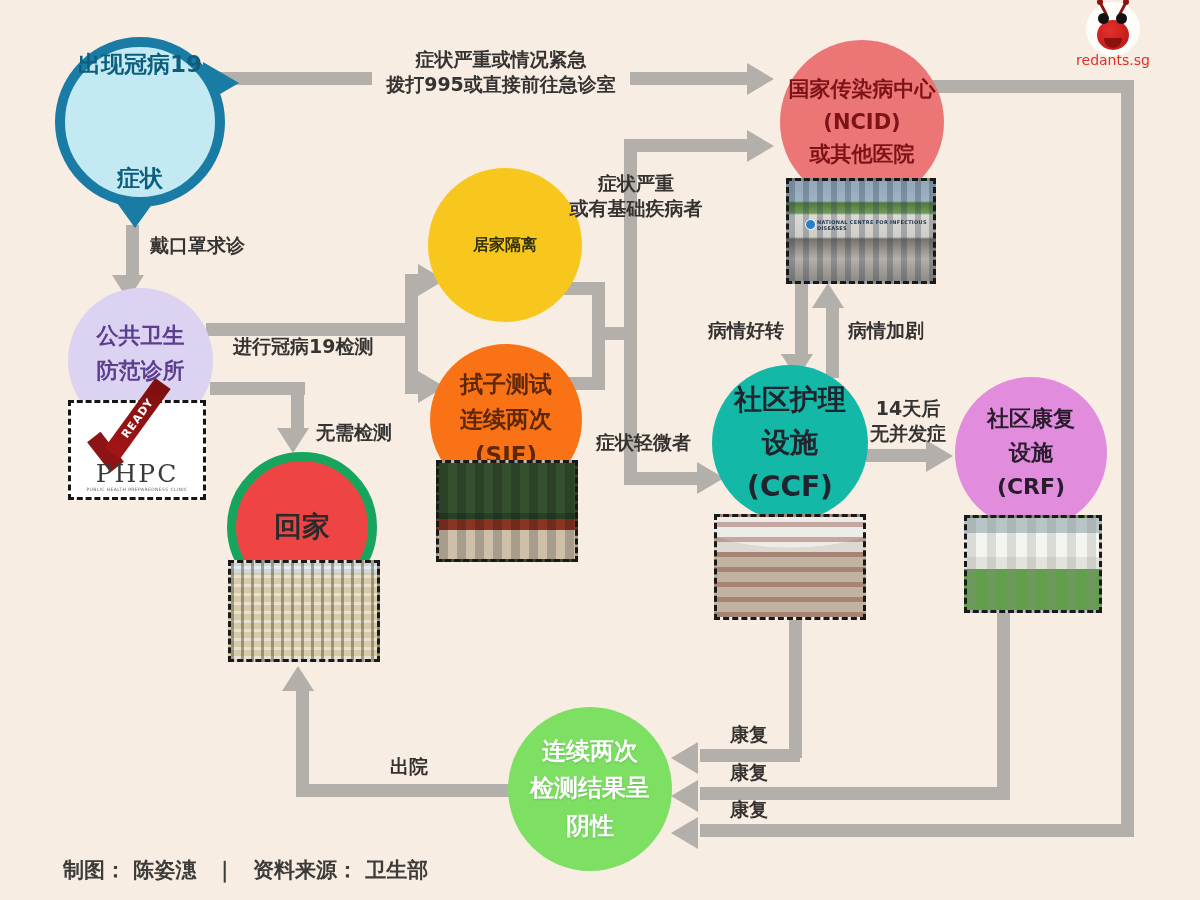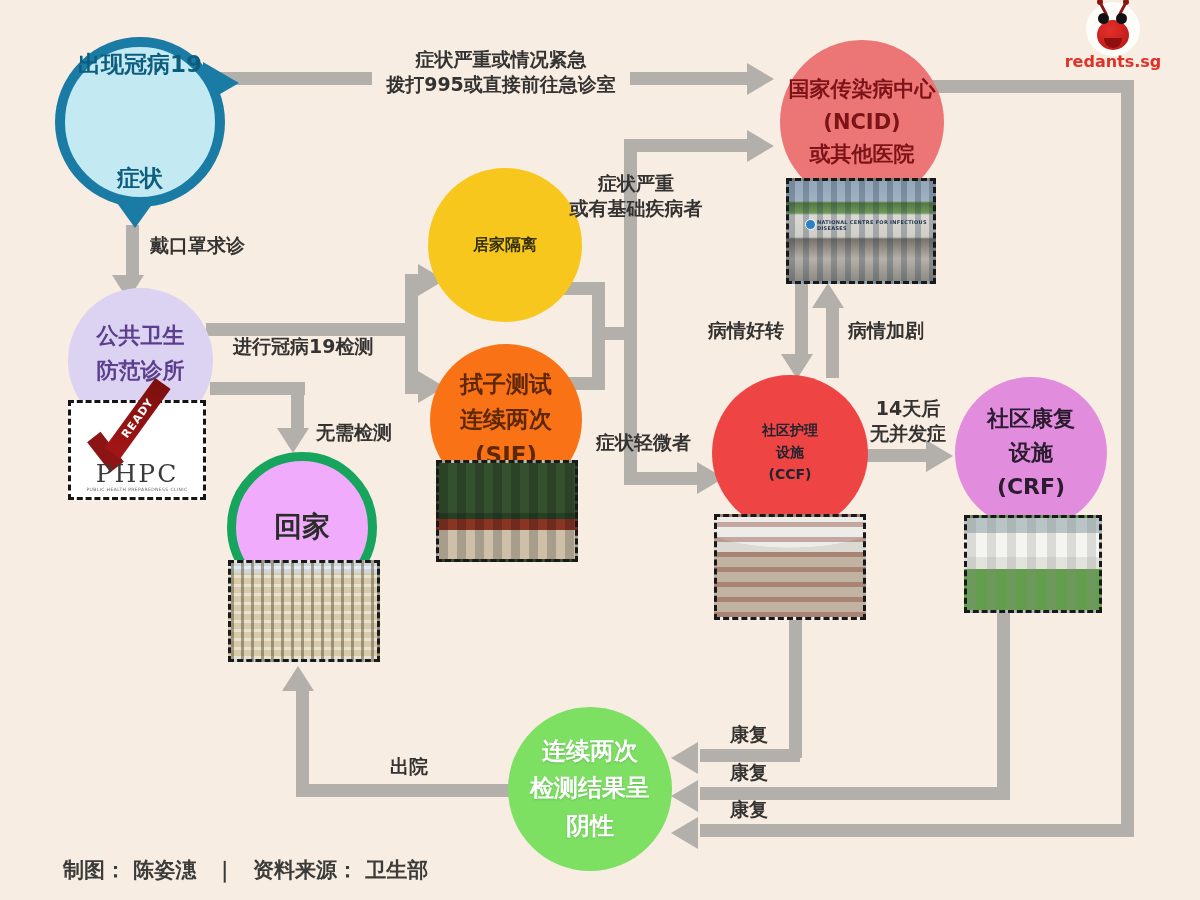--- a/index.html
+++ b/index.html
@@ -27,22 +27,22 @@
 
   .node-symptoms{left:55px;top:37px;width:150px;height:150px;background:#c3e9f3;border:10px solid #1a7ca4;color:#0d5e7e;font-size:23px;justify-content:space-between;}
   .tail{position:absolute;background:#1a7ca4;}
   .tail-right{left:203px;top:62px;width:36px;height:42px;clip-path:polygon(0 0,100% 50%,0 100%);}
   .tail-down{left:112px;top:196px;width:46px;height:32px;clip-path:polygon(0 0,100% 0,50% 100%);}
 
   .node-ncid{left:780px;top:40px;width:164px;height:164px;background:#ec7576;color:#7c1317;font-size:21px;}
   .node-phpc{left:68px;top:288px;width:145px;height:145px;background:#dcd2f1;color:#5b3e8e;font-size:22px;padding-bottom:14px;box-sizing:border-box;}
   .node-hq{left:428px;top:168px;width:154px;height:154px;background:#f8c71d;color:#33300a;font-size:16px;}
   .node-sif{left:430px;top:344px;width:152px;height:152px;background:#f97316;color:#5e2705;font-size:23px;}
-  .node-home{left:227px;top:452px;width:132px;height:132px;background:#f0abfc;border:9px solid #17a55e;color:#2b2b2b;font-size:28px;}
-  .node-ccf{left:712px;top:375px;width:156px;height:156px;background:#ef4444;color:#20242e;font-size:14px;}
+  .node-home{left:227px;top:452px;width:132px;height:132px;background:#ef4444;border:9px solid #17a55e;color:#2b2b2b;font-size:28px;}
+  .node-ccf{left:712px;top:365px;width:156px;height:156px;background:#14b8a6;color:#20242e;font-size:28px;}
   .node-crf{left:955px;top:377px;width:152px;height:152px;background:#e18cdd;color:#2a1c2e;font-size:22px;}
   .node-negative{left:508px;top:707px;width:164px;height:164px;background:#7de063;color:#ffffff;font-size:24px;text-shadow:0 1px 2px rgba(30,90,30,.25);}
 
   .photo{position:absolute;border:3px dashed #191919;box-sizing:border-box;}
   .photo-ncid{left:786px;top:178px;width:150px;height:106px;
     background:
       repeating-linear-gradient(90deg, rgba(35,55,75,.28) 0 6px, rgba(255,255,255,0) 6px 14px),
       linear-gradient(180deg,#93a7b8 0%,#9fb2c2 20%,#54793f 22%,#6f9a5a 32%,#dbd9d3 34%,#cfcdc7 56%,#77736b 58%,#b5b1a9 78%,#8d8a84 100%);}
   .ncid-sign{position:absolute;left:28px;top:38px;width:118px;font-size:5px;line-height:1.2;color:#1f3350;font-weight:bold;letter-spacing:.3px;}
   .ncid-sign-logo{position:absolute;left:16px;top:38px;width:9px;height:9px;border-radius:50%;background:#2d7fc4;border:1px solid #fff;}
@@ -74,21 +74,21 @@
   .brand{position:absolute;left:1040px;top:0;width:150px;height:80px;}
   .brand-bg{position:absolute;left:46px;top:2px;width:54px;height:54px;border-radius:50%;background:#fffdf9;}
   .ant-head{position:absolute;left:57px;top:20px;width:32px;height:30px;border-radius:50%;background:radial-gradient(circle at 40% 35%,#e3302c,#b61513);}
   .ant-mouth{position:absolute;left:64px;top:38px;width:18px;height:10px;border-radius:0 0 18px 18px;background:#8e0f0d;}
   .ant-eye{position:absolute;width:11px;height:11px;border-radius:50%;background:#111;}
   .ant-eye.l{left:58px;top:13px;} .ant-eye.r{left:76px;top:13px;}
   .ant-ant{position:absolute;width:3px;height:14px;background:#8c1410;border-radius:2px;}
   .ant-ant.l{left:62px;top:2px;transform:rotate(-28deg);} .ant-ant.r{left:81px;top:2px;transform:rotate(28deg);}
   .ant-tip{position:absolute;width:6px;height:6px;border-radius:50%;background:#8c1410;}
   .ant-tip.l{left:57px;top:-1px;} .ant-tip.r{left:83px;top:-1px;}
-  .brand-text{position:absolute;left:10px;top:52px;width:126px;text-align:center;font-size:16px;font-weight:bold;color:#e23028;}
+  .brand-text{position:absolute;left:10px;top:52px;width:126px;text-align:center;font-size:14px;font-weight:normal;color:#e23028;}
 
   .footer{position:absolute;left:63px;top:856px;display:flex;gap:18px;font-size:21px;font-weight:bold;color:#3b3b39;}
 </style>
 </head>
 <body>
 
 <div id="canvas">
 
   <div class="hline" style="left:215px;top:72px;width:532px;"></div>
   <div class="ah ah-right" style="left:747px;top:63px;"></div>

